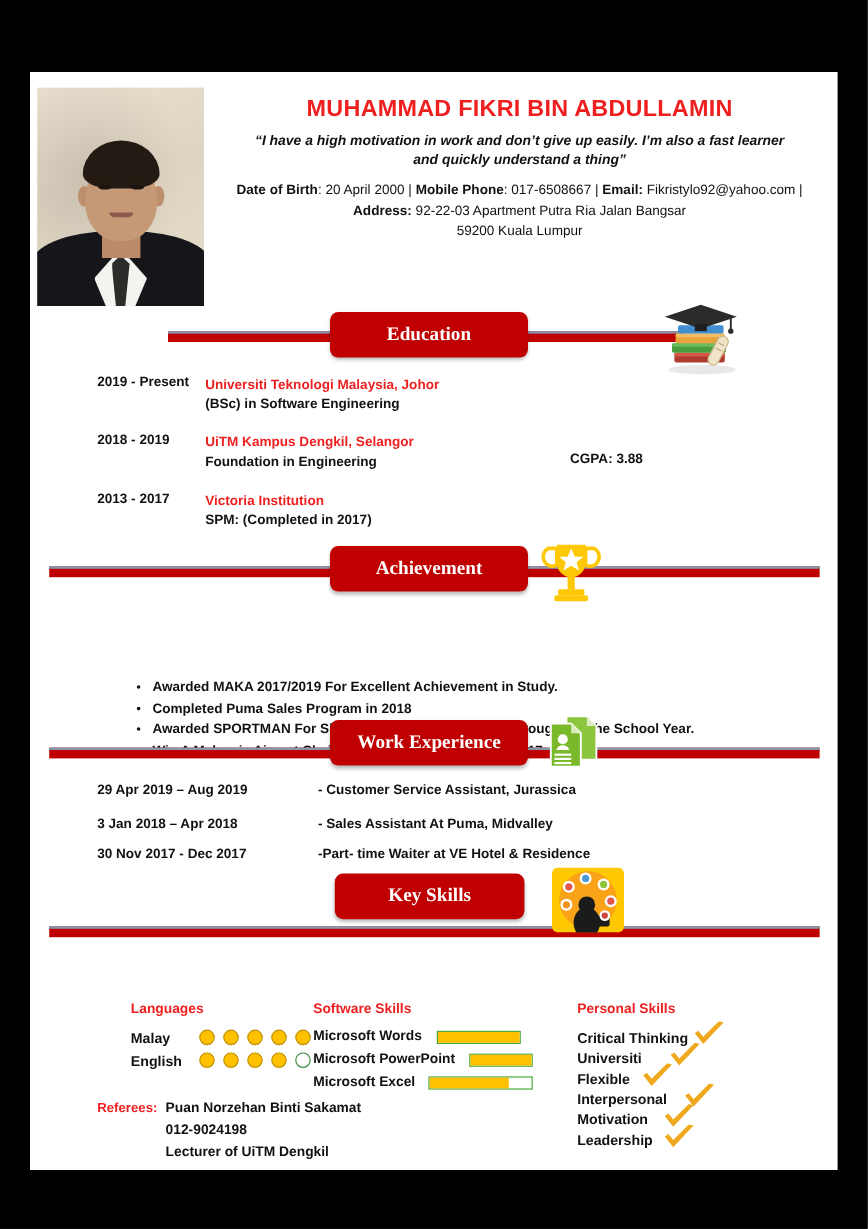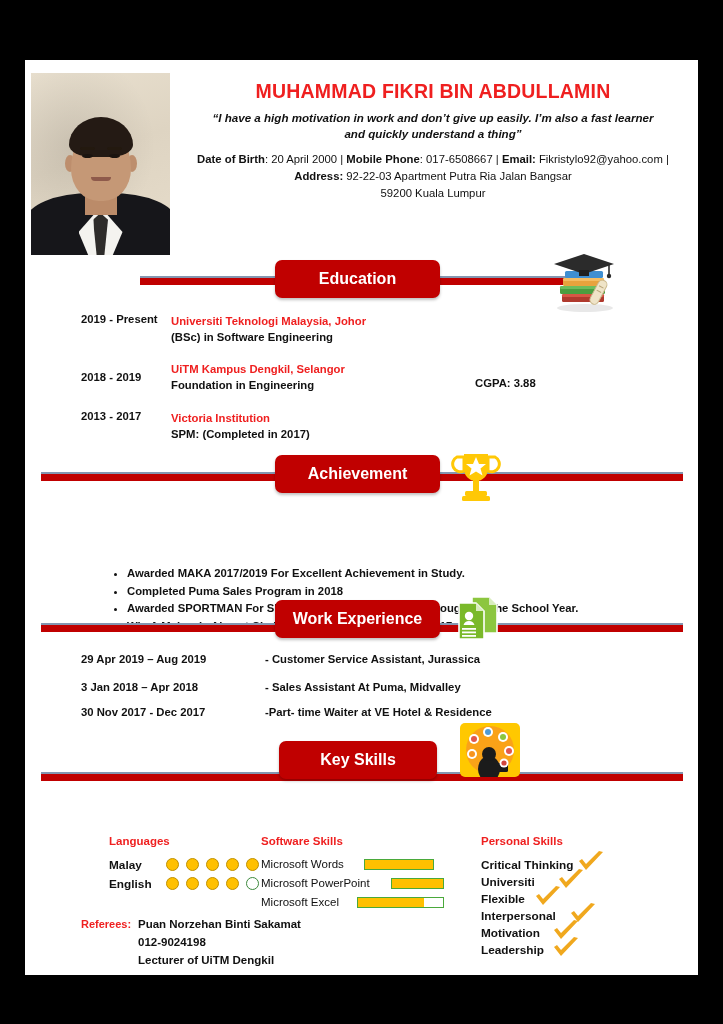--- a/index.html
+++ b/index.html
@@ -30,21 +30,21 @@
   .ph-eye-r{position:absolute;left:50%;top:81px;margin-left:8px;width:11px;height:4px;border-radius:50%;background:#1b1410;}
   .ph-mouth{position:absolute;left:50%;top:104px;transform:translateX(-50%);width:20px;height:4px;border-radius:0 0 10px 10px;background:#8e5a4b;}
 
   .hdr{position:absolute;left:152px;top:20px;width:512px;text-align:center;}
   .name{color:#ef1f1f;font-size:19.5px;font-weight:bold;letter-spacing:.2px;}
   .quote{margin-top:7px;color:#111;font-size:11.6px;font-weight:bold;font-style:italic;line-height:16px;}
   .contact{margin-top:9px;color:#111;font-size:11.3px;line-height:17px;}
   .contact b{font-weight:bold;}
 
   
-  .sec{position:absolute;left:0;width:673px;height:52px;}
+  .sec{position:absolute;left:0;width:673px;height:52px;font-family:Liberation Serif, serif;}
   .rule{position:absolute;height:7px;background:#C00000;border-top:2px solid #8496b0;}
   .badge{position:absolute;top:0;height:38px;background:#C00000;border-radius:7px;
          color:#fff;font-size:16px;font-weight:bold;display:flex;align-items:center;justify-content:center;
          box-shadow:0 2px 3px rgba(0,0,0,.25);}
 
   
   .ico{position:absolute;}
 
   
   .edu-row{position:absolute;font-size:11.3px;color:#111;line-height:16px;}
@@ -58,21 +58,21 @@
 
   .wk-date{position:absolute;font-size:11.3px;font-weight:bold;color:#111;}
   .wk-role{position:absolute;font-size:11.3px;font-weight:bold;color:#111;}
 
   .sk-head{position:absolute;font-size:11.5px;font-weight:bold;color:#ef1f1f;}
   .lang-lbl{position:absolute;font-size:11.8px;font-weight:bold;color:#111;}
   .dot{position:absolute;width:13px;height:13px;border-radius:50%;box-sizing:border-box;}
   .dot.on{background:#FFC000;border:1px solid #bf9000;}
   .dot.off{background:#fff;border:1.3px solid #3c8a3c;}
 
-  .sw-lbl{position:absolute;font-size:11.5px;font-weight:normal;color:#111;}
+  .sw-lbl{position:absolute;font-size:11.5px;font-weight:bold;color:#111;}
   .bar{position:absolute;height:11px;box-sizing:border-box;border:1.4px solid #4aa93b;background:#fff;}
   .bar i{display:block;height:100%;background:#FFC000;}
 
   .ps-lbl{position:absolute;font-size:11.8px;font-weight:bold;color:#111;}
   .chk{position:absolute;}
 
   .ref-lbl{position:absolute;font-size:11px;font-weight:bold;color:#ef1f1f;}
   .ref-line{position:absolute;font-size:11.5px;font-weight:bold;color:#111;}
 </style>
 </head>
@@ -134,21 +134,21 @@
     </svg>
   </div>
 
   <div>
     <div class="yr" style="left:56px;top:253px;">2019 - Present</div>
     <div class="edu-row" style="left:146px;top:253px;">
       <div class="inst">Universiti Teknologi Malaysia, Johor</div>
       <div class="deg">(BSc) in Software Engineering</div>
     </div>
 
-    <div class="yr" style="left:56px;top:311px;text-align:center;">2018 - 2019</div>
+    <div class="yr" style="left:56px;top:301px;text-align:center;">2018 - 2019</div>
     <div class="edu-row" style="left:146px;top:301px;">
       <div class="inst">UiTM Kampus Dengkil, Selangor</div>
       <div class="deg">Foundation in Engineering</div>
     </div>
     <div class="cgpa" style="left:450px;top:317px;">CGPA: 3.88</div>
 
     <div class="yr" style="left:56px;top:350px;">2013 - 2017</div>
     <div class="edu-row" style="left:146px;top:350px;">
       <div class="inst">Victoria Institution</div>
       <div class="deg">SPM: (Completed in 2017)</div>
@@ -198,21 +198,21 @@
 
     <div class="wk-date" style="left:56px;top:621px;">3 Jan 2018 – Apr 2018</div>
     <div class="wk-role" style="left:240px;top:621px;">- Sales Assistant At Puma, Midvalley</div>
 
     <div class="wk-date" style="left:56px;top:646px;">30 Nov 2017 - Dec 2017</div>
     <div class="wk-role" style="left:240px;top:646px;">-Part- time Waiter at VE Hotel &amp; Residence</div>
   </div>
 
   <div class="sec" style="top:663px;">
     <div class="rule" style="left:16px;width:642px;top:49px;"></div>
-    <div class="badge" style="left:254px;width:158px;top:18px;">Key Skills</div>
+    <div class="badge" style="left:254px;width:158px;top:5px;">Key Skills</div>
     <svg class="ico" style="left:435px;top:0px;" width="60" height="54" viewBox="0 0 60 54">
       <rect x="0" y="0" width="60" height="54" rx="5" fill="#FFC800"></rect>
       <circle cx="30" cy="27" r="24" fill="#F99B1C" opacity="0.85"></circle>
       <ellipse cx="29" cy="46" rx="11" ry="13" fill="#1b1b1b"></ellipse>
       <circle cx="29" cy="31" r="7" fill="#1b1b1b"></circle>
       <rect x="32" y="40" width="16" height="9" rx="1.5" fill="#1b1b1b"></rect>
       <circle cx="14" cy="16" r="5" fill="#fff"></circle>
         <circle cx="14" cy="16" r="3" fill="#e2574c"></circle>
       <circle cx="28" cy="9" r="5" fill="#fff"></circle>
         <circle cx="28" cy="9" r="3" fill="#4f9ad6"></circle>

